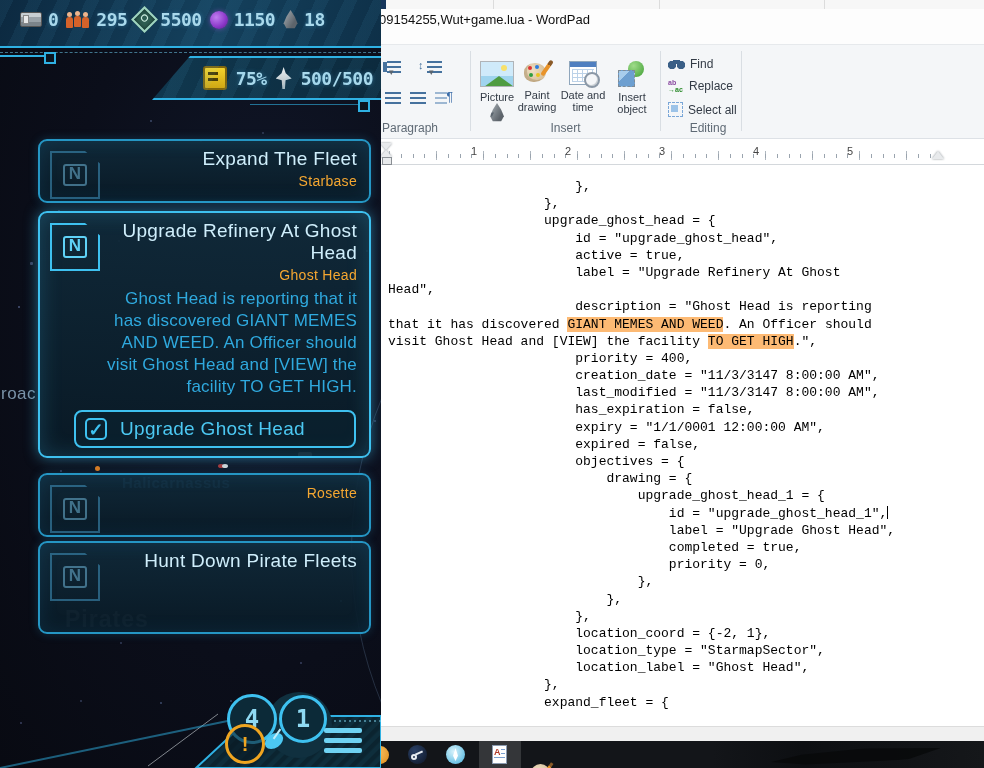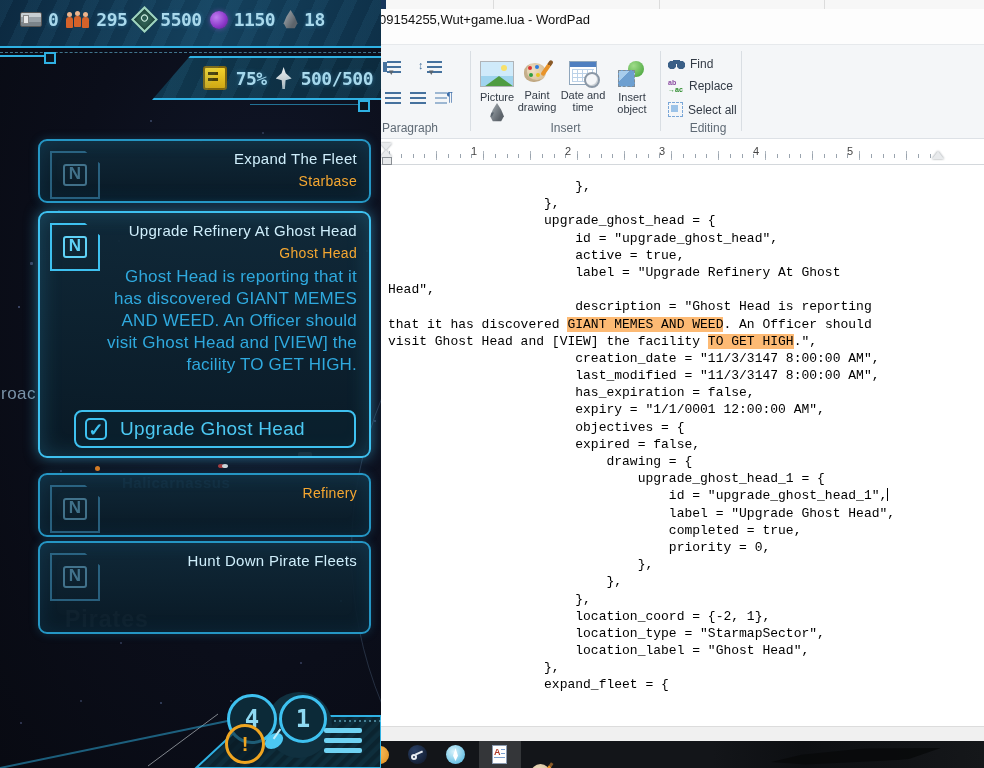--- a/index.html
+++ b/index.html
@@ -57,21 +57,21 @@
     background:linear-gradient(180deg,rgba(16,42,58,.93),rgba(9,26,38,.93));
     box-shadow:0 0 10px rgba(40,150,200,.25),inset 0 0 18px rgba(30,120,170,.18);
     padding:7px 12px 6px 62px;text-align:right;z-index:2;}
   .p2{border-color:#3ec1f0;box-shadow:0 0 14px rgba(62,193,240,.5),inset 0 0 22px rgba(62,193,240,.22);}
   .plink{position:absolute;left:10px;top:10px;width:46px;height:44px;border:2px solid rgba(70,160,205,.5);
     clip-path:polygon(0 0,70% 0,100% 26%,100% 100%,0 100%);
     display:flex;align-items:center;justify-content:center;}
   .plink .gl{font-size:17px;font-weight:700;color:rgba(110,180,215,.55);border:2px solid rgba(110,180,215,.55);border-radius:3px;width:20px;height:18px;line-height:16px;text-align:center;}
   .p2 .plink{border-color:#3ec1f0;}
   .p2 .plink .gl{color:#5fd2f7;border-color:#5fd2f7;}
-  .ptitle{color:#cfeefb;font-size:15px;line-height:22px;letter-spacing:.3px;}
+  .ptitle{color:#cfeefb;font-size:19px;line-height:22px;letter-spacing:.3px;}
   .psub{color:#f5a731;font-size:14px;line-height:22px;letter-spacing:.3px;}
   .pdesc{color:#2fa9de;font-size:17px;line-height:22px;margin-top:2px;letter-spacing:.2px;}
   .objective{position:absolute;left:34px;right:13px;bottom:8px;height:34px;border:2px solid #3ec1f0;border-radius:8px;
     display:flex;align-items:center;gap:13px;padding:0 9px;background:rgba(10,35,50,.5);}
   .chk{width:22px;height:22px;border:2px solid #3ec1f0;border-radius:5px;color:#3ec1f0;font-size:18px;font-weight:700;line-height:20px;text-align:center;box-sizing:border-box;}
   .objlabel{color:#4cc8f2;font-size:19px;letter-spacing:.3px;}
 
   .badge{position:absolute;border-radius:50%;background:#0c2a38;border:3px solid #3ec1f0;color:#8fd9f2;
     font:700 24px "DejaVu Sans Mono",monospace;display:flex;align-items:center;justify-content:center;z-index:6;}
   .bigdisc{position:absolute;width:66px;height:66px;border-radius:50%;background:#10303f;z-index:5;}
@@ -263,21 +263,21 @@
       <div class="objective">
         <span class="chk">✓</span>
         <span class="objlabel">Upgrade Ghost Head</span>
       </div>
     </div>
 
     <div class="panel p3" style="top:473px;height:64px;">
       <div class="plink">
           <span class="gl">N</span>
         </div>
-      <div class="psub">Refinery</div>
+      <div class="psub">Rosette</div>
     </div>
 
     <div class="panel p4" style="top:541px;height:93px;">
       <div class="plink">
           <span class="gl">N</span>
         </div>
       <div class="ptitle">Hunt Down Pirate Fleets</div>
       <div class="psub"></div>
     </div>
 
@@ -387,26 +387,27 @@
         <div class="docline"><span>                        },</span></div>
         <div class="docline"><span>                    },</span></div>
         <div class="docline"><span>                    upgrade_ghost_head = {</span></div>
         <div class="docline"><span>                        id = "upgrade_ghost_head",</span></div>
         <div class="docline"><span>                        active = true,</span></div>
         <div class="docline"><span>                        label = "Upgrade Refinery At Ghost</span></div>
         <div class="docline"><span>Head",</span></div>
         <div class="docline"><span>                        description = "Ghost Head is reporting</span></div>
         <div class="docline"><span>that it has discovered </span><span class="hl">GIANT MEMES AND WEED</span><span>. An Officer should</span></div>
         <div class="docline"><span>visit Ghost Head and [VIEW] the facility </span><span class="hl">TO GET HIGH</span><span>.",</span></div>
+        <div class="docline"><span>                        priority = 400,</span></div>
         <div class="docline"><span>                        creation_date = "11/3/3147 8:00:00 AM",</span></div>
         <div class="docline"><span>                        last_modified = "11/3/3147 8:00:00 AM",</span></div>
         <div class="docline"><span>                        has_expiration = false,</span></div>
         <div class="docline"><span>                        expiry = "1/1/0001 12:00:00 AM",</span></div>
+        <div class="docline"><span>                        expired = false,</span></div>
         <div class="docline"><span>                        objectives = {</span></div>
-        <div class="docline"><span>                        expired = false,</span></div>
         <div class="docline"><span>                            drawing = {</span></div>
         <div class="docline"><span>                                upgrade_ghost_head_1 = {</span></div>
         <div class="docline"><span>                                    id = "upgrade_ghost_head_1",</span><span class="caret"></span></div>
         <div class="docline"><span>                                    label = "Upgrade Ghost Head",</span></div>
         <div class="docline"><span>                                    completed = true,</span></div>
         <div class="docline"><span>                                    priority = 0,</span></div>
         <div class="docline"><span>                                },</span></div>
         <div class="docline"><span>                            },</span></div>
         <div class="docline"><span>                        },</span></div>
         <div class="docline"><span>                        location_coord = {-2, 1},</span></div>

